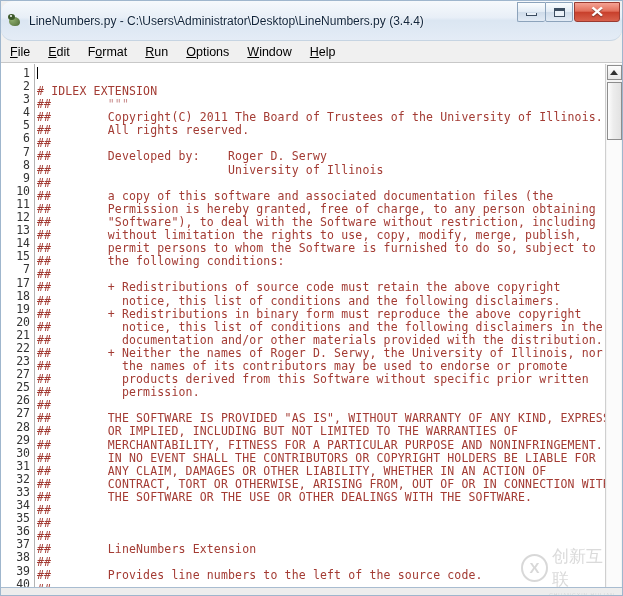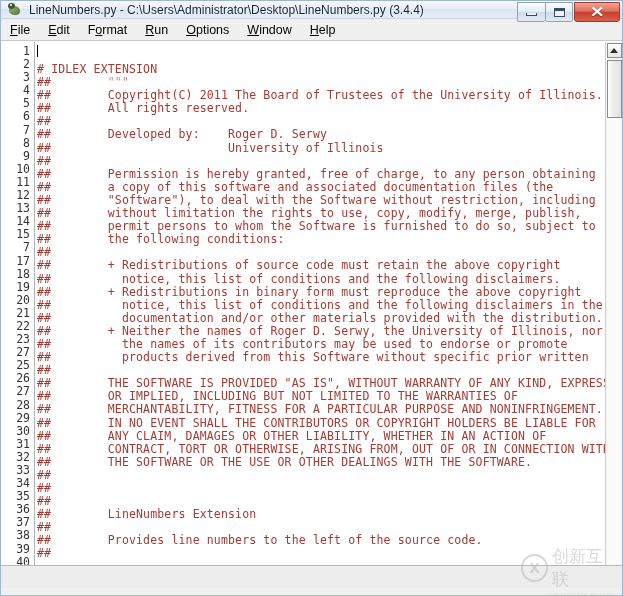--- a/index.html
+++ b/index.html
@@ -22,28 +22,29 @@
     height: 596px;
     box-sizing: border-box;
     background: #f0f0f0;
     border: 1px solid #9fb6cd;
     overflow: hidden;
   }
 
   
   #titlebar {
     position: relative;
-    height: 18px;
+    height: 40px;
     background: linear-gradient(to bottom,
         #f6f9fc 0%, #e8eff7 42%, #dbe6f2 50%, #e4ecf6 100%);
     border-bottom: 1px solid #c6d4e2;
     display: flex;
     align-items: center;
     padding-left: 6px;
     box-sizing: border-box;
+    border-radius: 12px;
   }
   #app-icon {
     width: 16px;
     height: 16px;
     flex: 0 0 16px;
     margin-right: 6px;
     position: relative;
   }
   #app-icon .sn-body {
     position: absolute;
@@ -391,35 +392,36 @@
     <div id="code-pane">
       <div id="caret" style="top: 3px; left: 2px;"></div>
     <div class="code-line"><span class="hash">#</span> IDLEX EXTENSION</div>
         <div class="code-line"><span class="hash">##</span><span class="q">        """</span></div>
         <div class="code-line"><span class="hash">##</span>        Copyright(C) 2011 The Board of Trustees of the University of Illinois.</div>
         <div class="code-line"><span class="hash">##</span>        All rights reserved.</div>
         <div class="code-line"><span class="hash">##</span></div>
         <div class="code-line"><span class="hash">##</span>        Developed by:    Roger D. Serwy</div>
         <div class="code-line"><span class="hash">##</span>                         University of Illinois</div>
         <div class="code-line"><span class="hash">##</span></div>
+        <div class="code-line"><span class="hash">##</span>        a copy of this software and associated documentation files (the</div>
         <div class="code-line"><span class="hash">##</span>        Permission is hereby granted, free of charge, to any person obtaining</div>
-        <div class="code-line"><span class="hash">##</span>        a copy of this software and associated documentation files (the</div>
         <div class="code-line"><span class="hash">##</span>        "Software"), to deal with the Software without restriction, including</div>
         <div class="code-line"><span class="hash">##</span>        without limitation the rights to use, copy, modify, merge, publish,</div>
         <div class="code-line"><span class="hash">##</span>        permit persons to whom the Software is furnished to do so, subject to</div>
         <div class="code-line"><span class="hash">##</span>        the following conditions:</div>
         <div class="code-line"><span class="hash">##</span></div>
         <div class="code-line"><span class="hash">##</span>        + Redistributions of source code must retain the above copyright</div>
         <div class="code-line"><span class="hash">##</span>          notice, this list of conditions and the following disclaimers.</div>
         <div class="code-line"><span class="hash">##</span>        + Redistributions in binary form must reproduce the above copyright</div>
         <div class="code-line"><span class="hash">##</span>          notice, this list of conditions and the following disclaimers in the</div>
         <div class="code-line"><span class="hash">##</span>          documentation and/or other materials provided with the distribution.</div>
         <div class="code-line"><span class="hash">##</span>        + Neither the names of Roger D. Serwy, the University of Illinois, nor</div>
         <div class="code-line"><span class="hash">##</span>          the names of its contributors may be used to endorse or promote</div>
         <div class="code-line"><span class="hash">##</span>          products derived from this Software without specific prior written</div>
+        <div class="code-line"><span class="hash">##</span>          permission.</div>
         <div class="code-line"><span class="hash">##</span></div>
         <div class="code-line"><span class="hash">##</span>        THE SOFTWARE IS PROVIDED "AS IS", WITHOUT WARRANTY OF ANY KIND, EXPRESS</div>
         <div class="code-line"><span class="hash">##</span>        OR IMPLIED, INCLUDING BUT NOT LIMITED TO THE WARRANTIES OF</div>
         <div class="code-line"><span class="hash">##</span>        MERCHANTABILITY, FITNESS FOR A PARTICULAR PURPOSE AND NONINFRINGEMENT.</div>
         <div class="code-line"><span class="hash">##</span>        IN NO EVENT SHALL THE CONTRIBUTORS OR COPYRIGHT HOLDERS BE LIABLE FOR</div>
         <div class="code-line"><span class="hash">##</span>        ANY CLAIM, DAMAGES OR OTHER LIABILITY, WHETHER IN AN ACTION OF</div>
         <div class="code-line"><span class="hash">##</span>        CONTRACT, TORT OR OTHERWISE, ARISING FROM, OUT OF OR IN CONNECTION WITH</div>
         <div class="code-line"><span class="hash">##</span>        THE SOFTWARE OR THE USE OR OTHER DEALINGS WITH THE SOFTWARE.</div>
         <div class="code-line"><span class="hash">##</span></div>
         <div class="code-line"><span class="hash">##</span></div>

